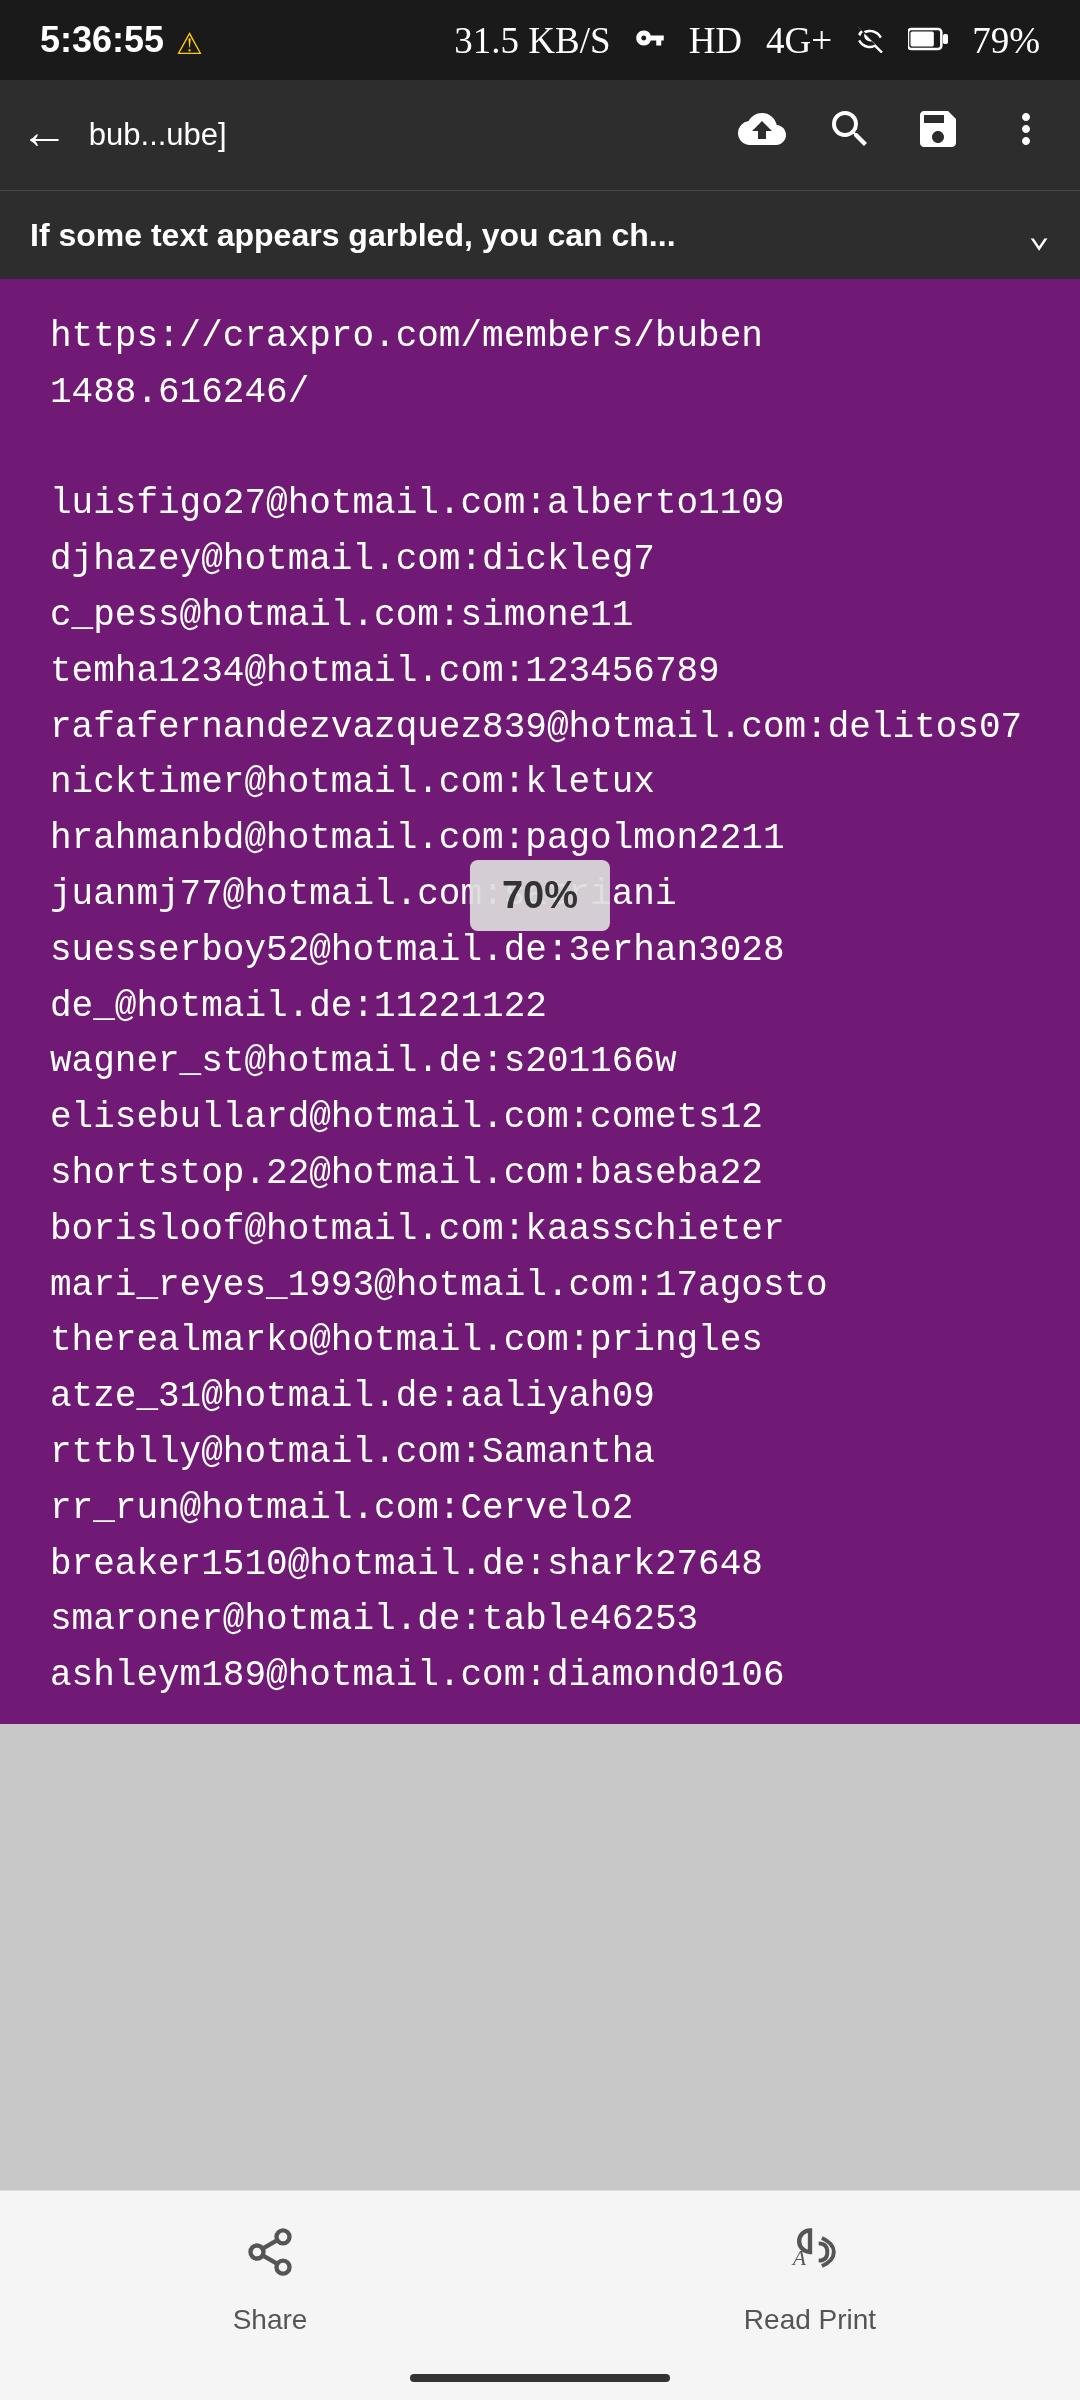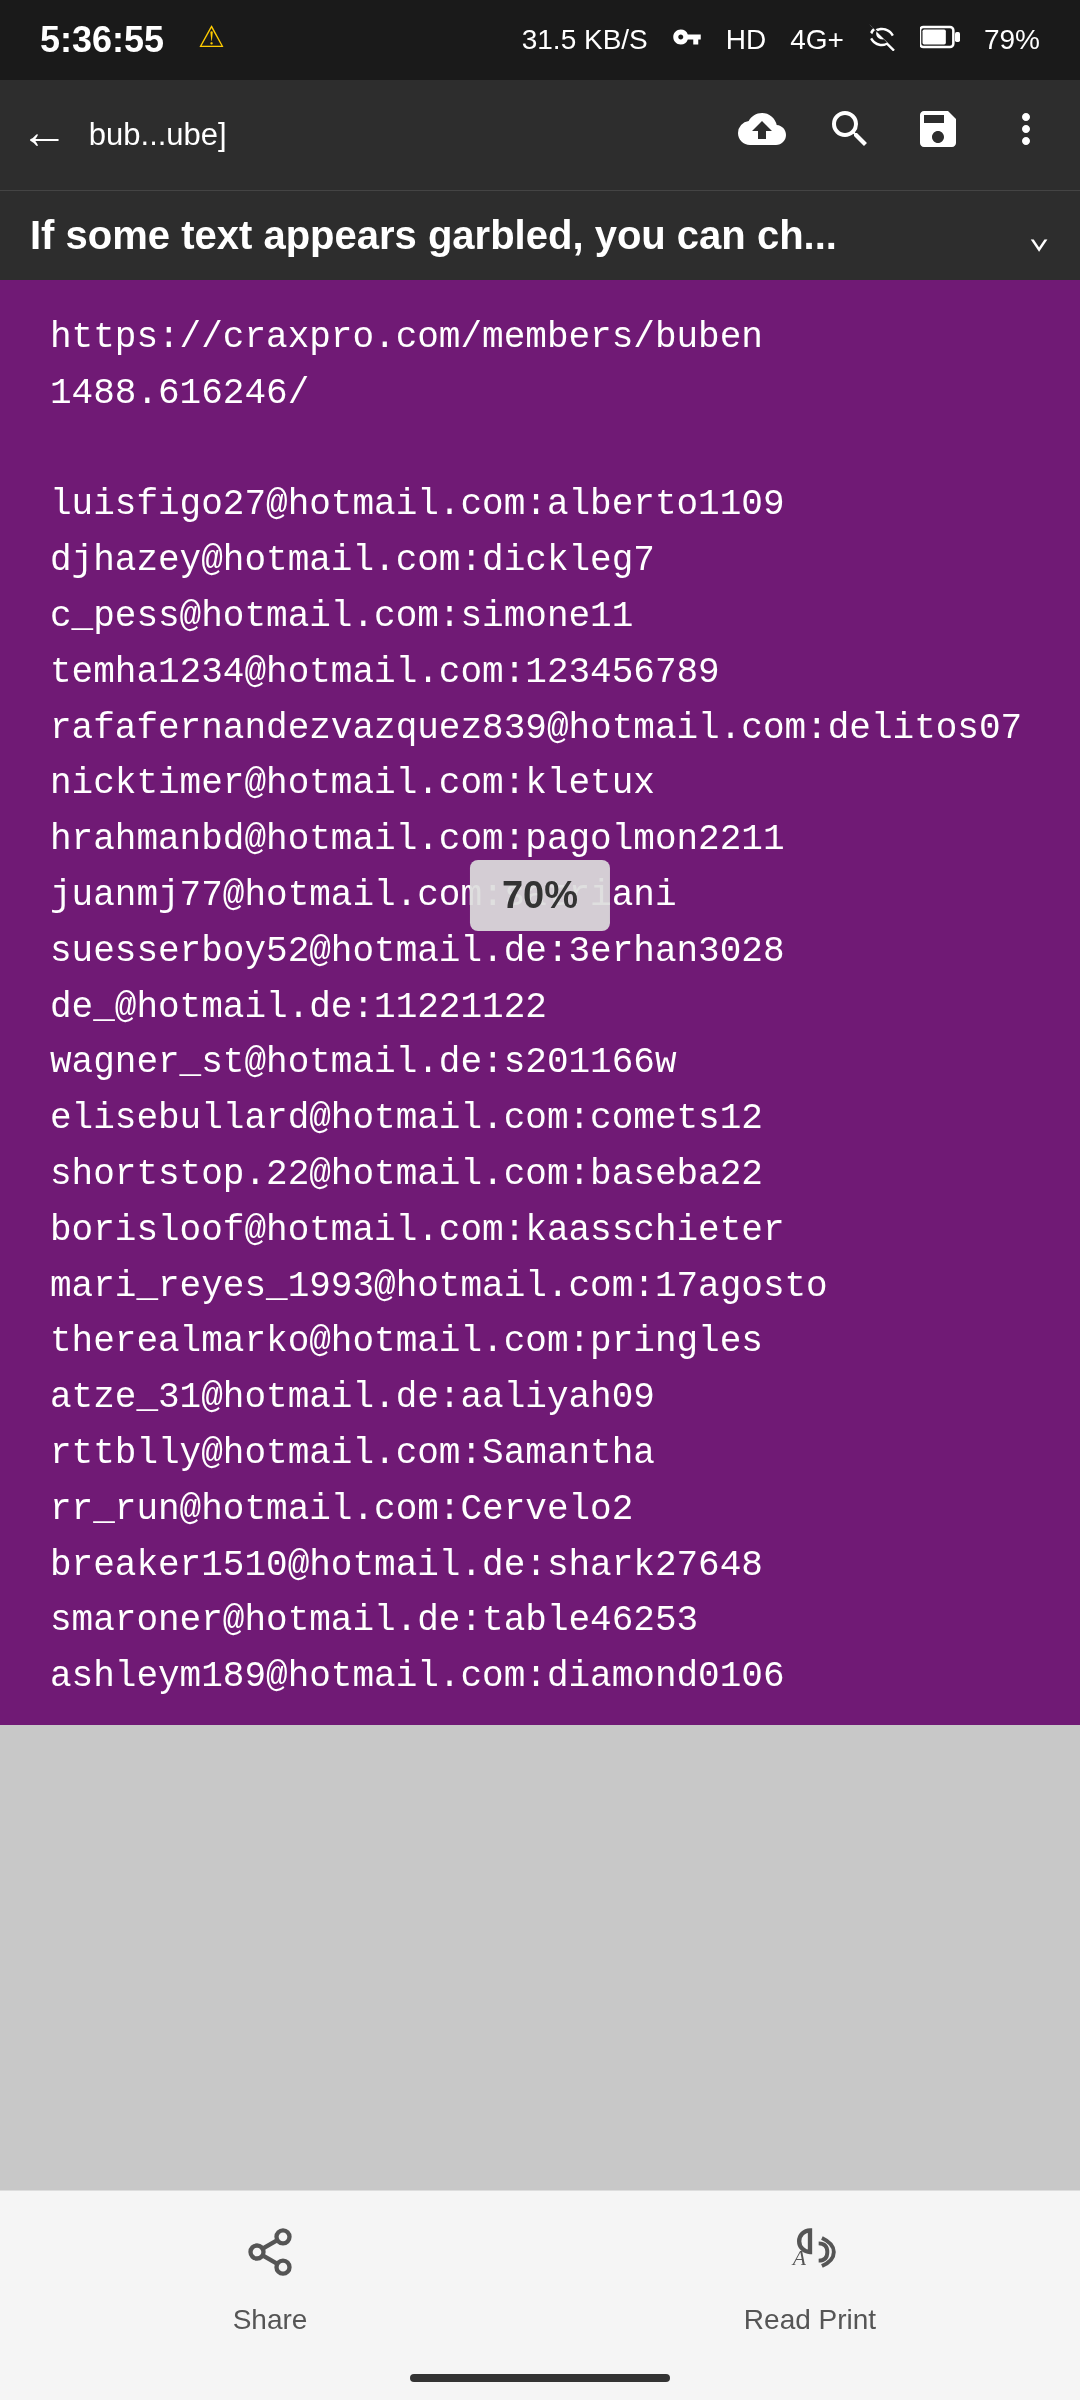--- a/index.html
+++ b/index.html
@@ -28,29 +28,30 @@
       justify-content: space-between;
       padding: 0 40px;
       color: white;
       font-family: Arial, sans-serif;
       font-size: 32px;
       font-weight: 500;
     }
 
     .status-left {
       display: flex;
-      align-items: flex-start;
-      gap: 34px;
+      align-items: flex-end;
+      gap: 12px;
     }
 
     .status-right {
       display: flex;
       align-items: center;
       gap: 24px;
-      font-size: 28px;
+      font-size: 37px;
+      font-family: Liberation Serif, serif;
     }
 
     .status-time {
       font-size: 36px;
       font-weight: 600;
     }
 
     .warning-icon {
       color: #ffcc00;
       font-size: 30px;
@@ -101,21 +102,21 @@
       padding: 22px 30px;
       display: flex;
       align-items: center;
       justify-content: space-between;
       border-top: 1px solid #444;
     }
 
     .banner-text {
       color: white;
       font-family: Arial, sans-serif;
-      font-size: 40px;
+      font-size: 32px;
       font-weight: bold;
     }
 
     .banner-chevron {
       color: white;
       font-size: 36px;
     }
 
     
     .content-area {

